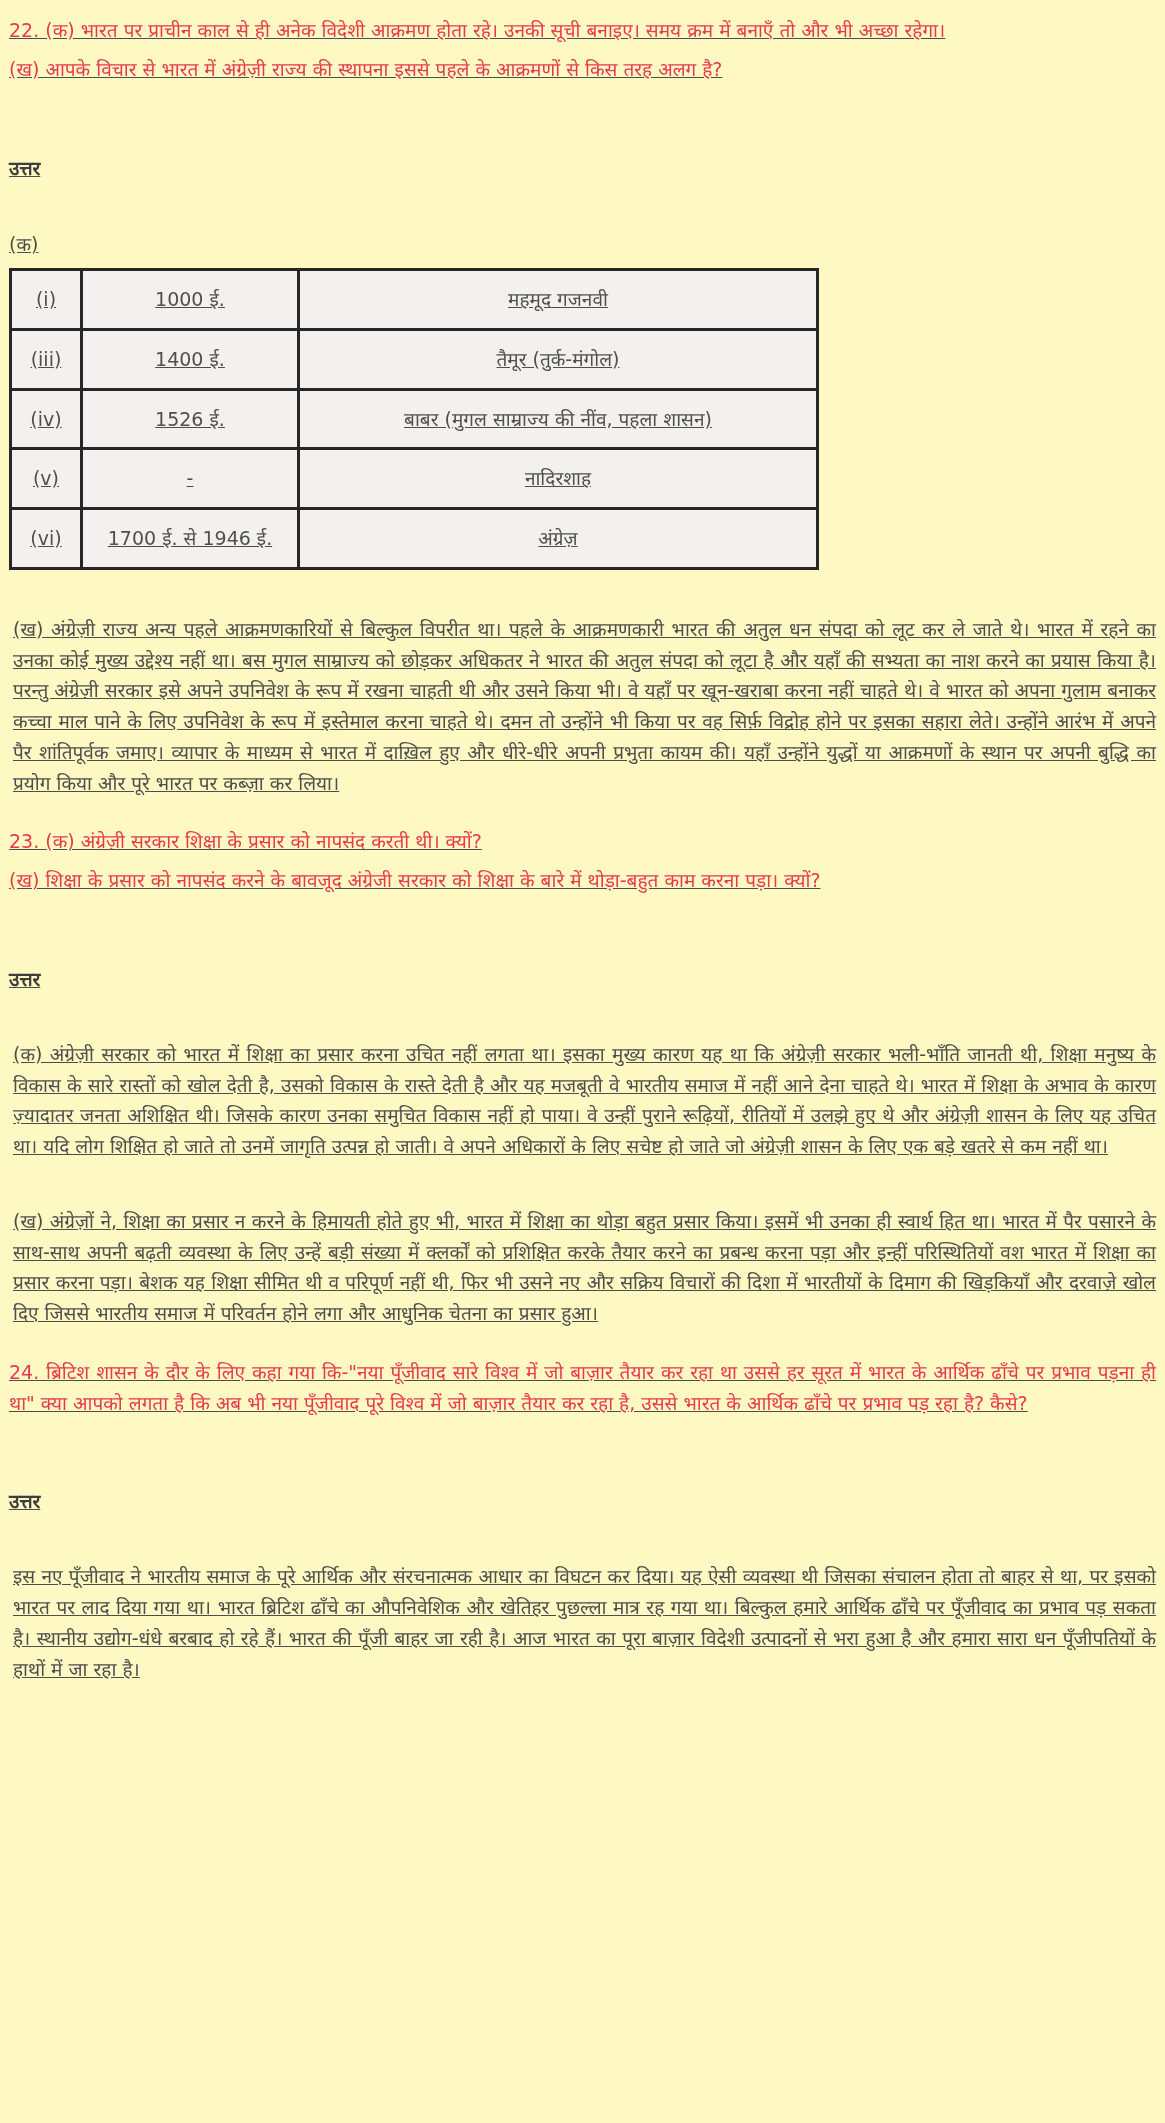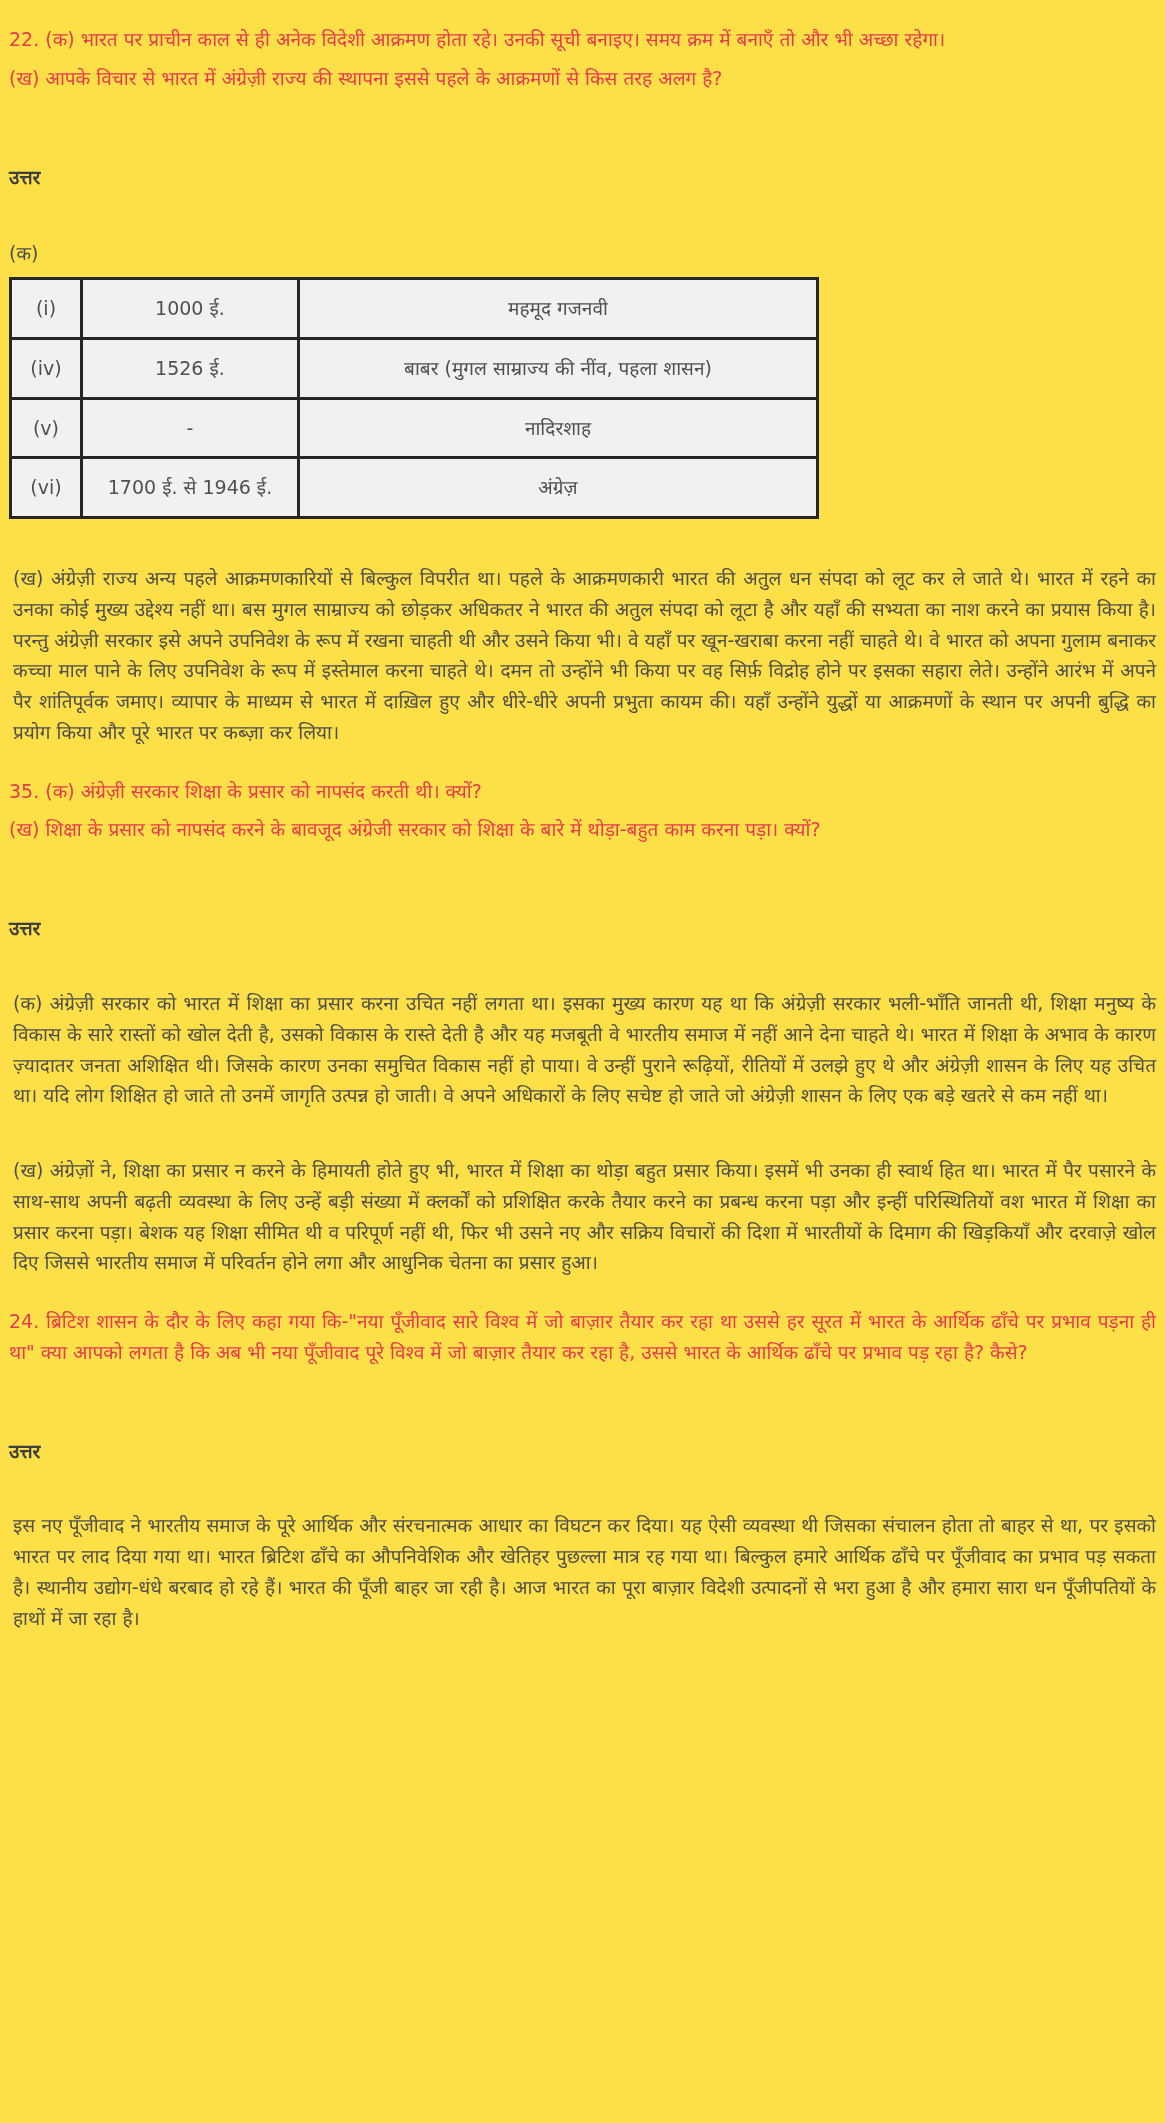--- a/index.html
+++ b/index.html
@@ -5,25 +5,26 @@
   html, body {
     margin: 0;
     padding: 0;
     background: #f6f5f4;
     font-family: "DejaVu Sans", "Liberation Sans", sans-serif;
   }
   .page {
     width: 1165px;
     min-height: 2123px;
     box-sizing: border-box;
-    padding: 24px 9px 20px 9px;
-    background: #fde047;
+    padding: 15px 9px 20px 9px;
+    background: #fef9c3;
     color: #4d4d4d;
     font-size: 19px;
     line-height: 1.62;
+    text-decoration: underline;
   }
   .question {
     color: #e6394f;
     text-align: justify;
     margin: 0;
   }
   .question + .question { margin-top: 8px; }
   .answer-label {
     font-weight: bold;
     color: #3e3e3e;
@@ -70,41 +71,46 @@
   <p class="part-label">(क)</p>
 
   <table class="invasions">
     <tbody>
       <tr>
         <td class="col-index">(i)</td>
         <td class="col-period">1000 ई.</td>
         <td class="col-invader">महमूद गजनवी</td>
       </tr>
       <tr>
+        <td class="col-index">(iii)</td>
+        <td class="col-period">1400 ई.</td>
+        <td class="col-invader">तैमूर (तुर्क-मंगोल)</td>
+      </tr>
+      <tr>
         <td class="col-index">(iv)</td>
         <td class="col-period">1526 ई.</td>
         <td class="col-invader">बाबर (मुगल साम्राज्य की नींव, पहला शासन)</td>
       </tr>
       <tr>
         <td class="col-index">(v)</td>
         <td class="col-period">-</td>
         <td class="col-invader">नादिरशाह</td>
       </tr>
       <tr>
         <td class="col-index">(vi)</td>
         <td class="col-period">1700 ई. से 1946 ई.</td>
         <td class="col-invader">अंग्रेज़</td>
       </tr>
     </tbody>
   </table>
 
   <p class="answer-para">(ख) अंग्रेज़ी राज्य अन्य पहले आक्रमणकारियों से बिल्कुल विपरीत था। पहले के आक्रमणकारी भारत की अतुल धन संपदा को लूट कर ले जाते थे। भारत में रहने का उनका कोई मुख्य उद्देश्य नहीं था। बस मुगल साम्राज्य को छोड़कर अधिकतर ने भारत की अतुल संपदा को लूटा है और यहाँ की सभ्यता का नाश करने का प्रयास किया है। परन्तु अंग्रेज़ी सरकार इसे अपने उपनिवेश के रूप में रखना चाहती थी और उसने किया भी। वे यहाँ पर खून-खराबा करना नहीं चाहते थे। वे भारत को अपना गुलाम बनाकर कच्चा माल पाने के लिए उपनिवेश के रूप में इस्तेमाल करना चाहते थे। दमन तो उन्होंने भी किया पर वह सिर्फ़ विद्रोह होने पर इसका सहारा लेते। उन्होंने आरंभ में अपने पैर शांतिपूर्वक जमाए। व्यापार के माध्यम से भारत में दाख़िल हुए और धीरे-धीरे अपनी प्रभुता कायम की। यहाँ उन्होंने युद्धों या आक्रमणों के स्थान पर अपनी बुद्धि का प्रयोग किया और पूरे भारत पर कब्ज़ा कर लिया।</p>
 
   <div class="q-block">
-    <p class="question">35. (क) अंग्रेज़ी सरकार शिक्षा के प्रसार को नापसंद करती थी। क्यों?</p>
+    <p class="question">23. (क) अंग्रेज़ी सरकार शिक्षा के प्रसार को नापसंद करती थी। क्यों?</p>
     <p class="question">(ख) शिक्षा के प्रसार को नापसंद करने के बावजूद अंग्रेजी सरकार को शिक्षा के बारे में थोड़ा-बहुत काम करना पड़ा। क्यों?</p>
   </div>
 
   <p class="answer-label">उत्तर</p>
 
   <p class="answer-para">(क) अंग्रेज़ी सरकार को भारत में शिक्षा का प्रसार करना उचित नहीं लगता था। इसका मुख्य कारण यह था कि अंग्रेज़ी सरकार भली-भाँति जानती थी, शिक्षा मनुष्य के विकास के सारे रास्तों को खोल देती है, उसको विकास के रास्ते देती है और यह मजबूती वे भारतीय समाज में नहीं आने देना चाहते थे। भारत में शिक्षा के अभाव के कारण ज़्यादातर जनता अशिक्षित थी। जिसके कारण उनका समुचित विकास नहीं हो पाया। वे उन्हीं पुराने रूढ़ियों, रीतियों में उलझे हुए थे और अंग्रेज़ी शासन के लिए यह उचित था। यदि लोग शिक्षित हो जाते तो उनमें जागृति उत्पन्न हो जाती। वे अपने अधिकारों के लिए सचेष्ट हो जाते जो अंग्रेज़ी शासन के लिए एक बड़े खतरे से कम नहीं था।</p>
   <p class="answer-para">(ख) अंग्रेज़ों ने, शिक्षा का प्रसार न करने के हिमायती होते हुए भी, भारत में शिक्षा का थोड़ा बहुत प्रसार किया। इसमें भी उनका ही स्वार्थ हित था। भारत में पैर पसारने के साथ-साथ अपनी बढ़ती व्यवस्था के लिए उन्हें बड़ी संख्या में क्लर्कों को प्रशिक्षित करके तैयार करने का प्रबन्ध करना पड़ा और इन्हीं परिस्थितियों वश भारत में शिक्षा का प्रसार करना पड़ा। बेशक यह शिक्षा सीमित थी व परिपूर्ण नहीं थी, फिर भी उसने नए और सक्रिय विचारों की दिशा में भारतीयों के दिमाग की खिड़कियाँ और दरवाज़े खोल दिए जिससे भारतीय समाज में परिवर्तन होने लगा और आधुनिक चेतना का प्रसार हुआ।</p>
 
   <div class="q-block">
     <p class="question">24. ब्रिटिश शासन के दौर के लिए कहा गया कि-"नया पूँजीवाद सारे विश्व में जो बाज़ार तैयार कर रहा था उससे हर सूरत में भारत के आर्थिक ढाँचे पर प्रभाव पड़ना ही था" क्या आपको लगता है कि अब भी नया पूँजीवाद पूरे विश्व में जो बाज़ार तैयार कर रहा है, उससे भारत के आर्थिक ढाँचे पर प्रभाव पड़ रहा है? कैसे?</p>

